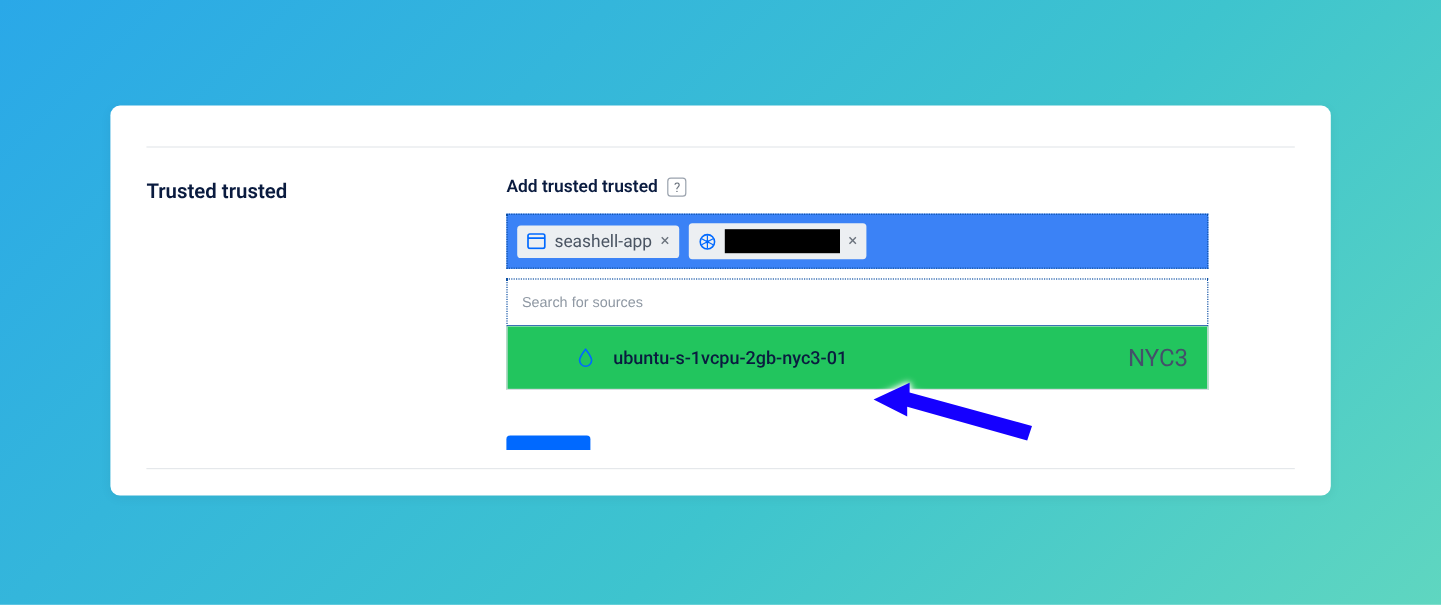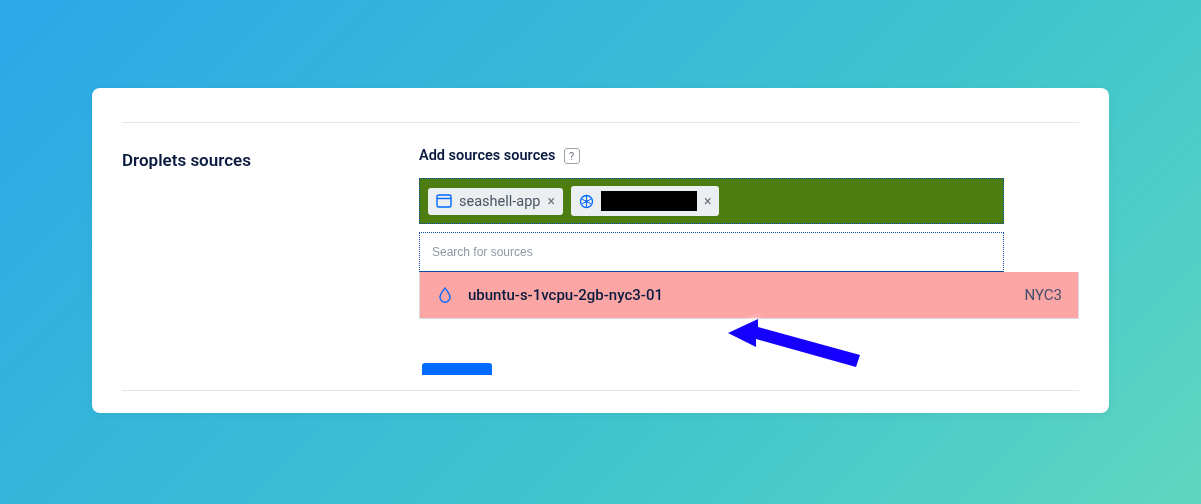--- a/index.html
+++ b/index.html
@@ -75,21 +75,21 @@
   }
   .field-help {
     margin-top: 6px;
     font-size: 13.5px;
     color: #6b737d;
   }
   .chips-container {
     margin-top: 14px;
     width: 585px;
     border: 1px dotted #0a4ea3;
-    background: #4d7c0f;
+    background: #3b82f6;
     padding: 7px 8px;
     display: flex;
     gap: 8px;
     align-items: center;
   }
   .chip {
     display: inline-flex;
     align-items: center;
     background: #eceff2;
     border-radius: 3px;
@@ -128,41 +128,42 @@
     border: none;
     outline: none;
     padding: 12px 12px;
     font-size: 12px;
     color: #0a1b3f;
     background: transparent;
     caret-color: #0069ff;
   }
   .search-input::placeholder { color: #8f98a3; }
   .dropdown {
-    width: 660px;
+    width: 585px;
     border: 1px solid #d7dce1;
     border-top: none;
-    background: #fca5a5;
+    background: #22c55e;
+    padding-left: 40px;
   }
   .dropdown-item {
     display: flex;
     align-items: center;
     padding: 14px 16px 14px 16px;
     font-size: 15px;
     color: #0a1b3f;
     cursor: pointer;
     position: relative;
   }
   .droplet-icon {
     width: 18px; height: 18px;
     margin-right: 14px;
     display: inline-flex;
   }
   .dropdown-name { flex: 1; font-weight: 500; }
-  .dropdown-region { color: #44506a; font-size: 15px; text-align: right; }
+  .dropdown-region { color: #44506a; font-size: 20px; text-align: right; }
   .blue-stub {
     position: absolute;
     left: 330px;
     top: 275px;
     width: 70px;
     height: 12px;
     background: #0069ff;
     border-radius: 3px 3px 0 0;
   }
   
@@ -177,26 +178,26 @@
   }
 </style>
 </head>
 <body>
 
 <div class="panel">
   <div class="divider-top"></div>
 
   <div class="content">
     <div class="left-col">
-      <div class="section-title">Droplets sources</div>
+      <div class="section-title">Trusted trusted</div>
     </div>
 
     <div class="right-col">
       <div class="field-label-row">
-        <span class="field-label">Add sources sources</span>
+        <span class="field-label">Add trusted trusted</span>
         <span class="help-badge">?</span>
       </div>
 
       <div class="chips-container">
         <span class="chip">
           <span class="chip-icon">
             <svg width="16" height="14" viewBox="0 0 16 14">
               <rect x="1" y="1" width="14" height="12" rx="1.5" fill="none" stroke="#0069ff" stroke-width="1.4"></rect>
               <line x1="1" y1="4.5" x2="15" y2="4.5" stroke="#0069ff" stroke-width="1.4"></line>
             </svg>

